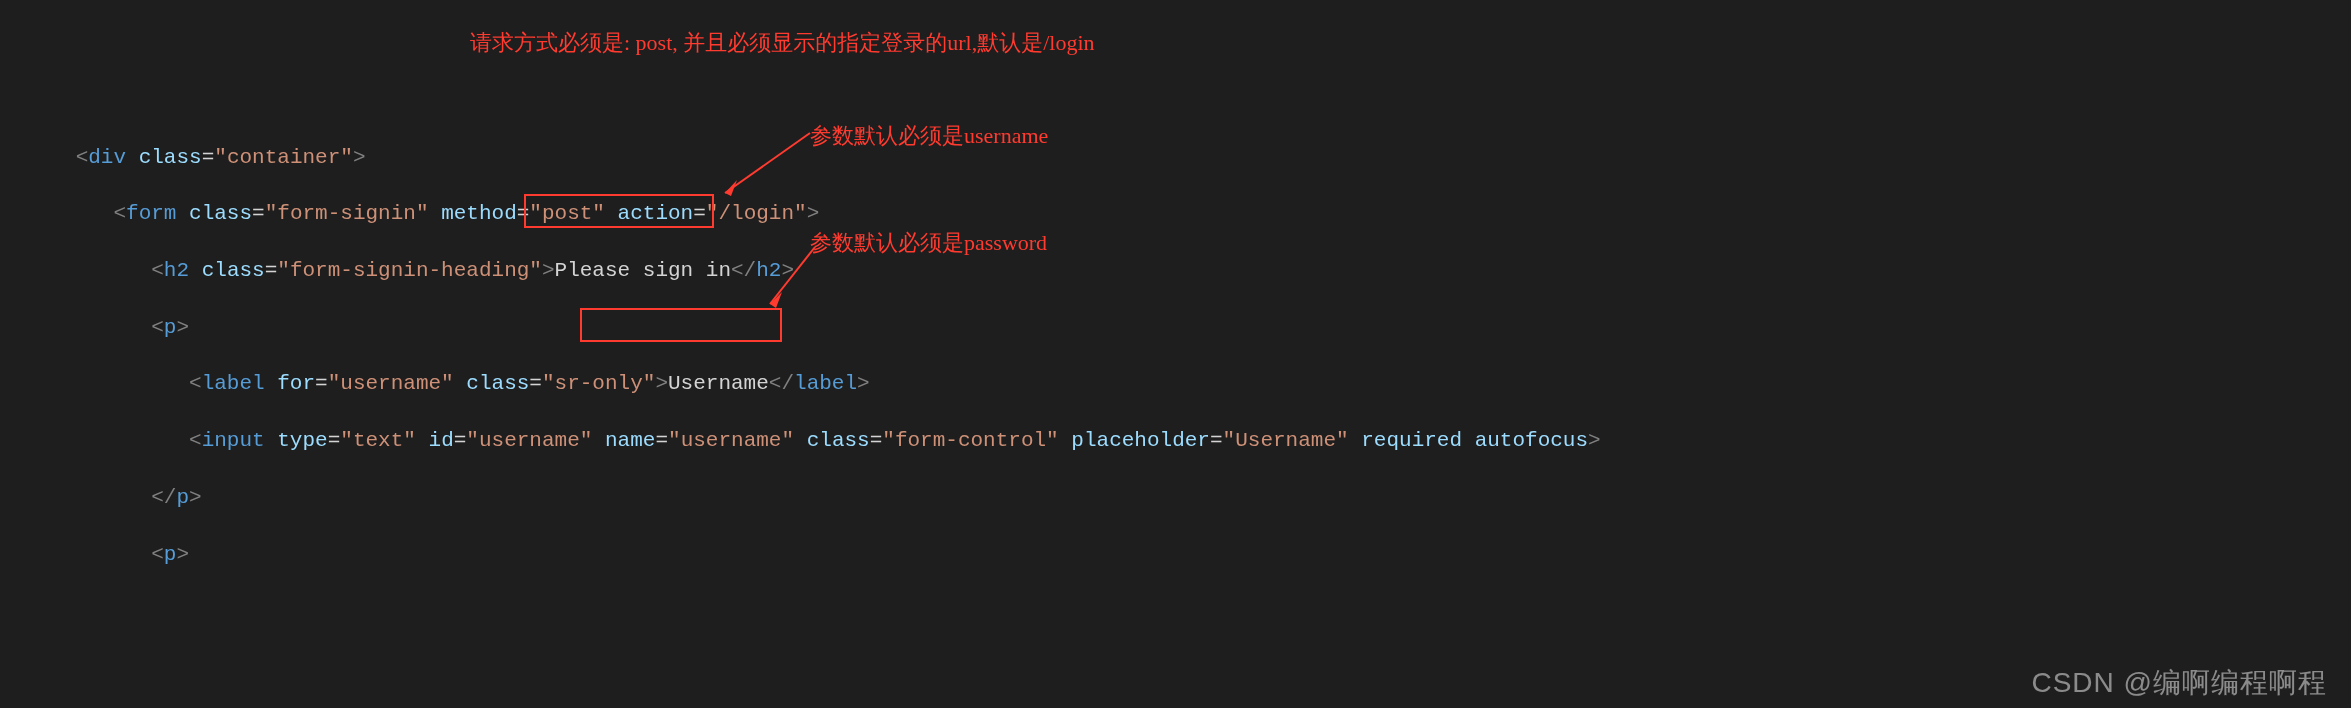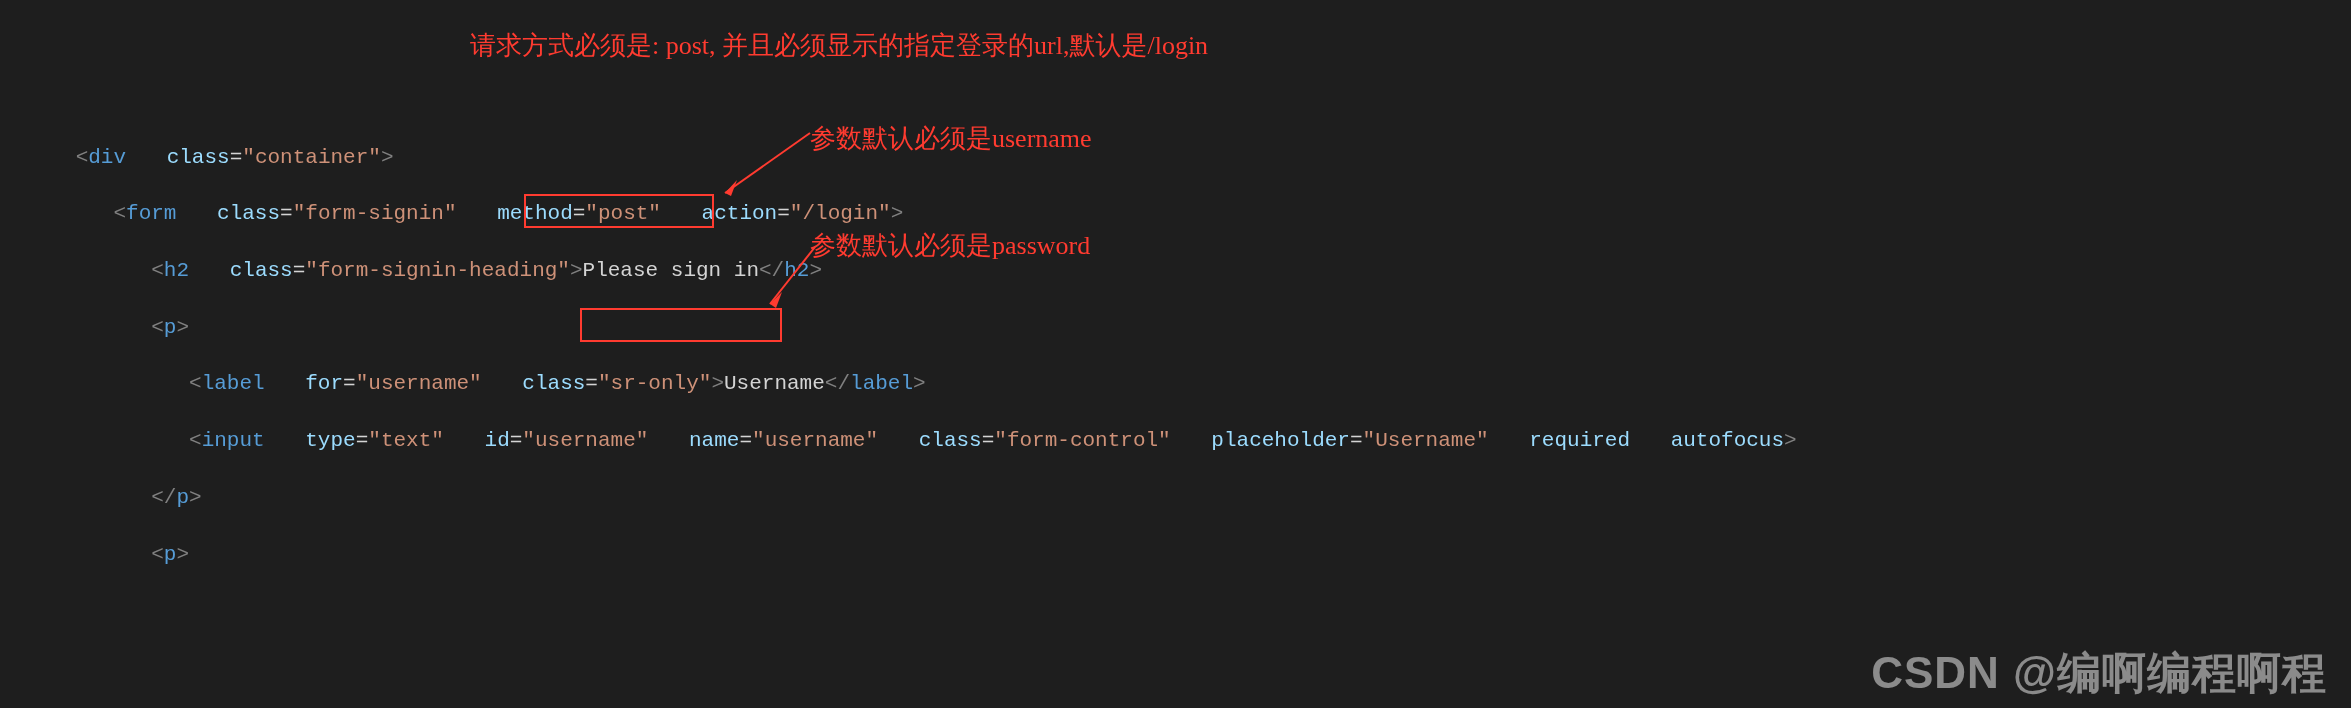--- a/index.html
+++ b/index.html
@@ -12,46 +12,45 @@
     width: 2351px;
     height: 708px;
     overflow: hidden;
     position: relative;
     white-space: pre;
   }
   .code { position: relative; padding-top: 2px; }
   .line { display: block; }
   .g  { color: #808080; }     
   .b  { color: #569cd6; }     
-  .a  { color: #9cdcfe; margin-left: 28px; }     
+  .a  { color: #9cdcfe; }     
   .s  { color: #ce9178; }     
   .w  { color: #d4d4d4; }     
   .annot {
     position: absolute;
     color: #ff3b30;
     font-family: "SimSun", "宋体", serif;
-    font-size: 26px;
+    font-size: 22px;
     z-index: 5;
   }
   .hlbox {
     position: absolute;
     border: 2px solid #ff3b30;
     z-index: 4;
     background: transparent;
   }
   .watermark {
     position: absolute;
     right: 24px;
     bottom: 6px;
     color: rgba(230,230,230,0.55);
     font-family: "Microsoft YaHei", Arial, sans-serif;
-    font-size: 44px;
+    font-size: 28px;
     letter-spacing: 1px;
     z-index: 10;
-    font-weight: bold;
   }
   svg.arrow { position: absolute; z-index: 4; }
 </style>
 </head>
 <body>
 
 
 
 <div class="code">
 <span class="line">      <span class="g">&lt;</span><span class="b">div</span><span> </span><span class="a">class</span><span class="w">=</span><span class="s">"container"</span><span class="g">&gt;</span></span>

